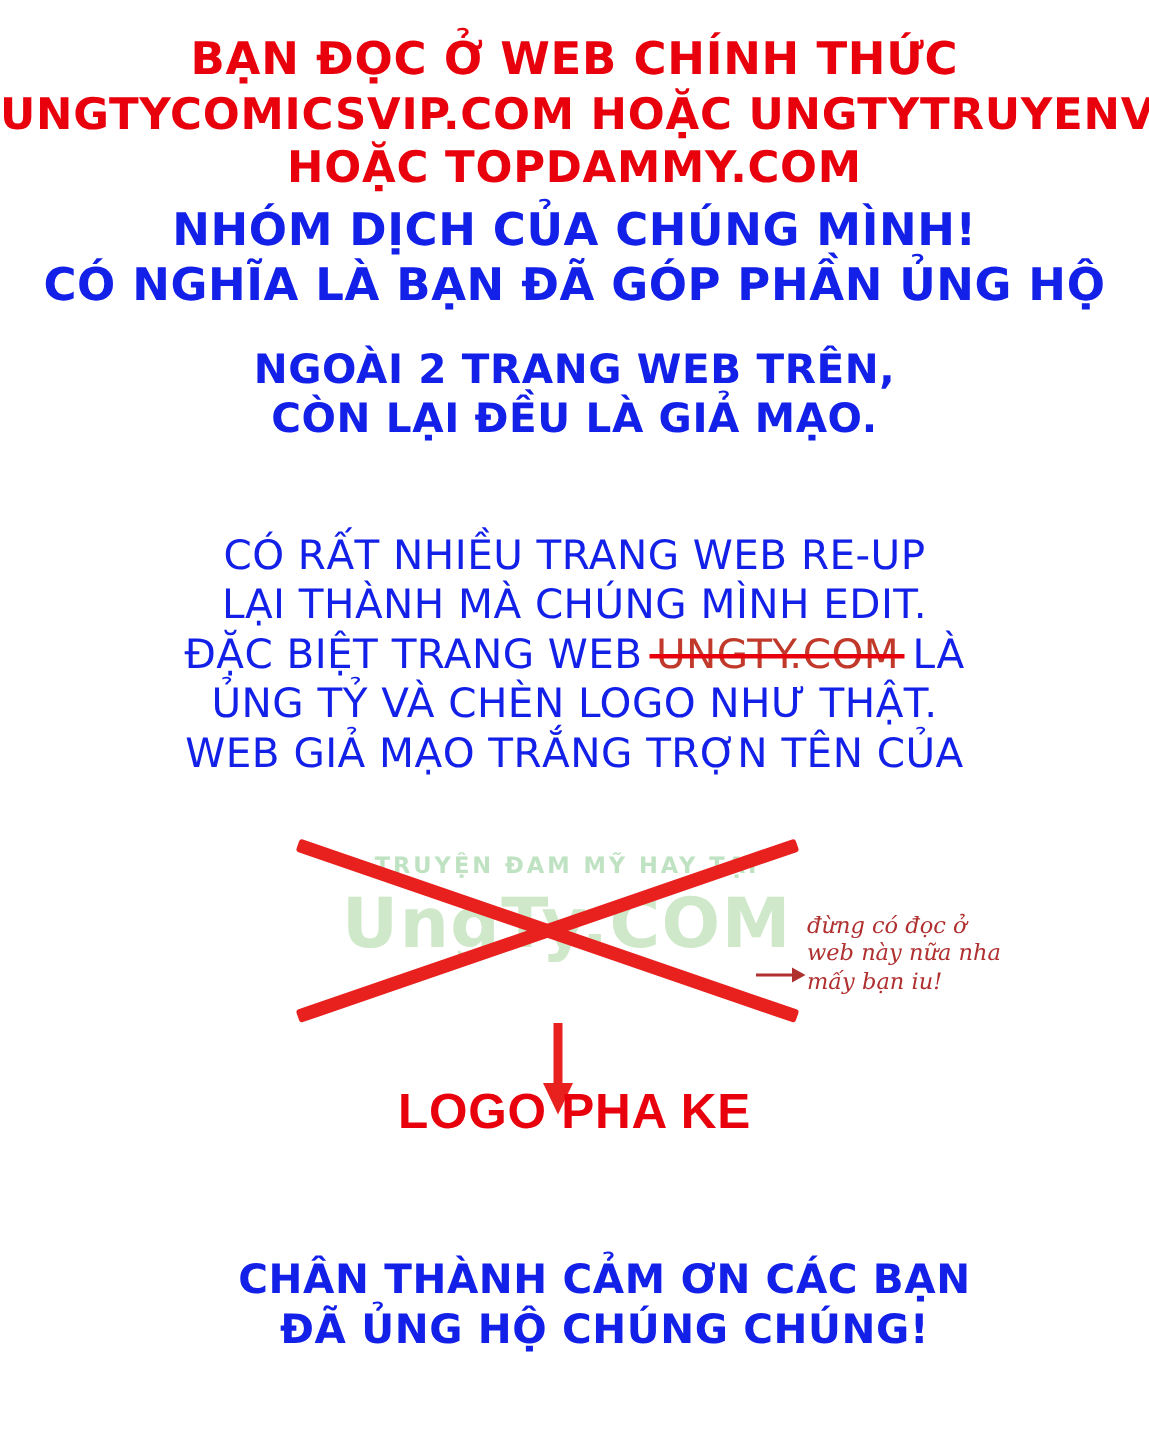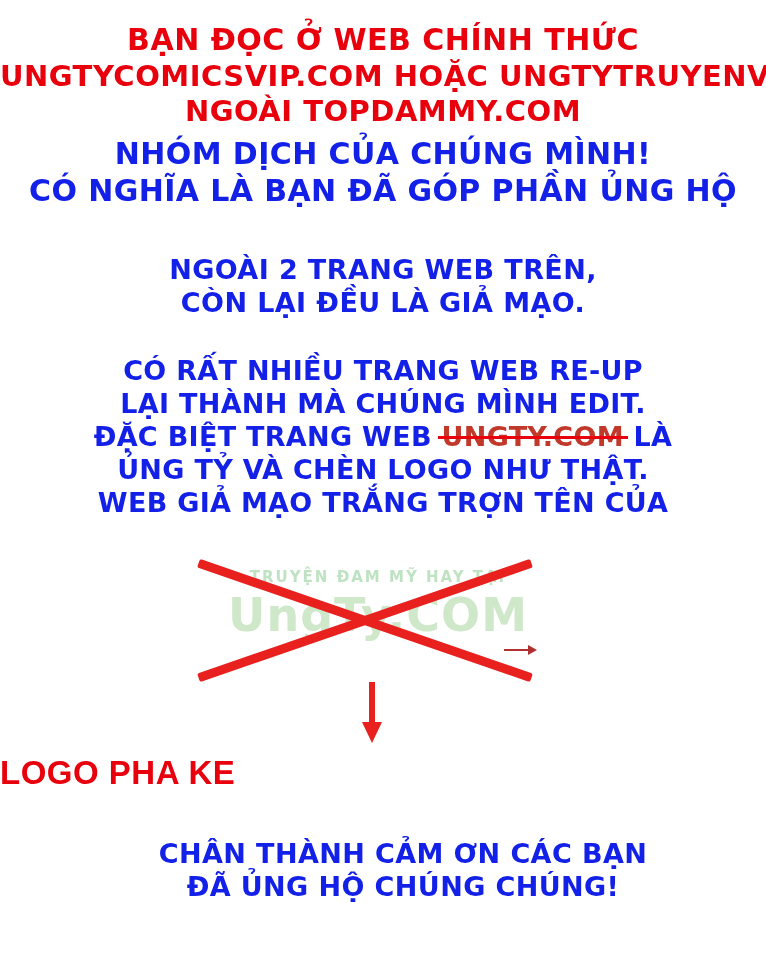--- a/index.html
+++ b/index.html
@@ -55,38 +55,38 @@
     width: 100%;
     color: #1320e8;
     font-size: 30px;
     font-weight: bold;
     letter-spacing: 0.4px;
   }
 
   
   .blue-p2 {
     position: absolute;
-    top: 254px;
+    top: 231px;
     left: 0;
     width: 100%;
     color: #1320e8;
     font-size: 27px;
     font-weight: bold;
     letter-spacing: 0.4px;
   }
 
   
   .blue-p3 {
     position: absolute;
     top: 355px;
     left: 0;
     width: 100%;
     color: #1320e8;
     font-size: 27px;
-    font-weight: bold;
+    font-weight: normal;
     letter-spacing: 0.3px;
   }
   .strike-wrap {
     position: relative;
     display: inline-block;
     color: #c0392b;
   }
   .strike-wrap .bar {
     position: absolute;
     left: -4px;
@@ -200,27 +200,26 @@
     border-top: 21px solid #e8201e;
     border-left: 10px solid transparent;
     border-right: 10px solid transparent;
   }
 
   .logo-fake-label {
     position: absolute;
     top: 722px;
     left: 0;
     width: 100%;
-    text-align: left;
+    text-align: center;
     color: #e8000d;
     font-size: 33px;
     font-weight: bold;
     letter-spacing: 0.5px;
     font-family: "Liberation Sans", sans-serif;
-    margin-top: 32px;
   }
 
   
   .thanks {
     position: absolute;
     top: 838px;
     left: 0;
     width: 100%;
     color: #1320e8;
     font-size: 27px;
@@ -230,21 +229,21 @@
   }
 </style>
 </head>
 <body>
 
 <div class="page">
 
   <div class="header-red block">
     <span class="line l1">BẠN ĐỌC Ở WEB CHÍNH THỨC</span>
     <span class="line l2">UNGTYCOMICSVIP.COM HOẶC UNGTYTRUYENVIP.COM</span>
-    <span class="line l3">NGOÀI TOPDAMMY.COM</span>
+    <span class="line l3">HOẶC TOPDAMMY.COM</span>
   </div>
 
   <div class="blue-intro block">
     <span class="line">NHÓM DỊCH CỦA CHÚNG MÌNH!</span>
     <span class="line">CÓ NGHĨA LÀ BẠN ĐÃ GÓP PHẦN ỦNG HỘ</span>
   </div>
 
   <div class="blue-p2 block">
     <span class="line">NGOÀI 2 TRANG WEB TRÊN,</span>
     <span class="line">CÒN LẠI ĐỀU LÀ GIẢ MẠO.</span>
@@ -275,20 +274,25 @@
     <div class="xmark">
       <div class="s s1"></div>
       <div class="s s2"></div>
     </div>
 
     <div class="note-arrow">
       <div class="shaft"></div>
       <div class="head"></div>
     </div>
 
+    <div class="note">
+      <span class="line">đừng có đọc ở</span>
+      <span class="line">web này nữa nha</span>
+      <span class="line">mấy bạn iu!</span>
+    </div>
 
     <div class="down-arrow">
       <div class="shaft"></div>
       <div class="head"></div>
     </div>
   </div>
 
   <div class="logo-fake-label">LOGO PHA KE</div>
 
   <div class="thanks block">

